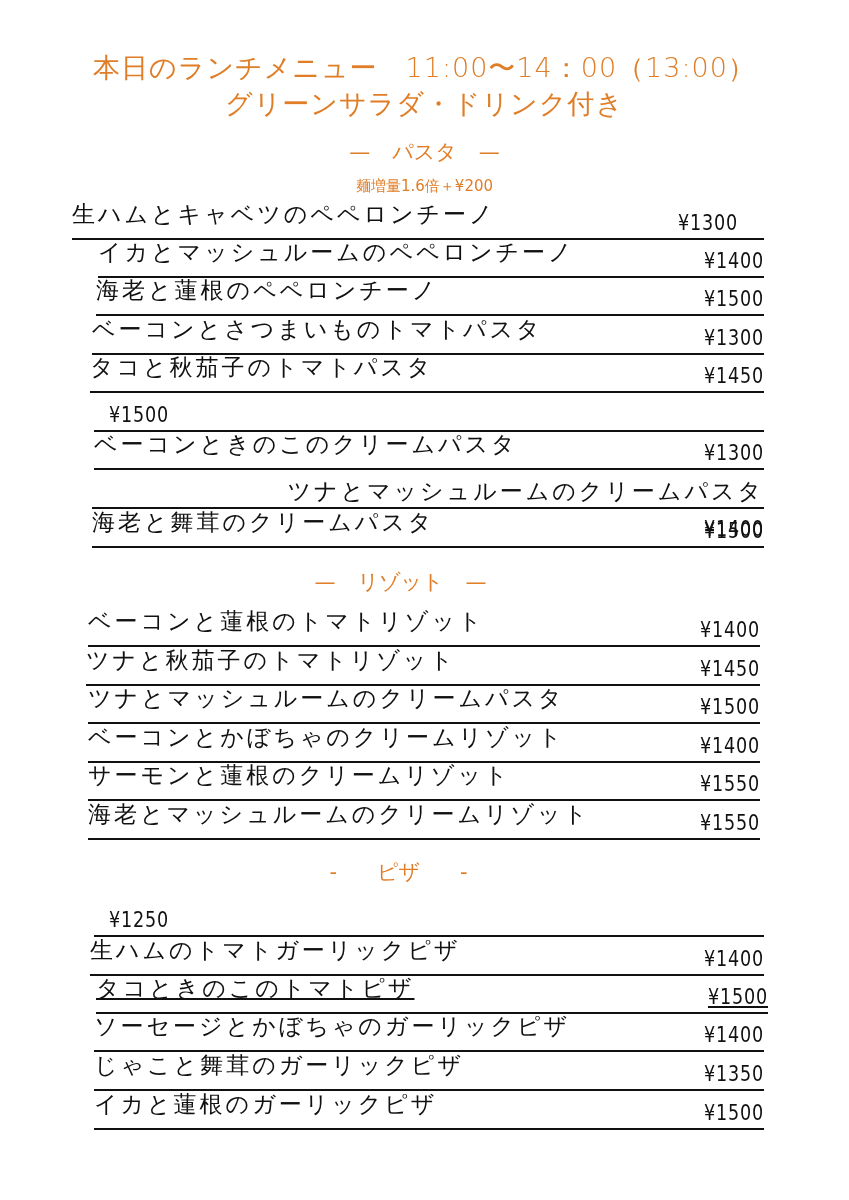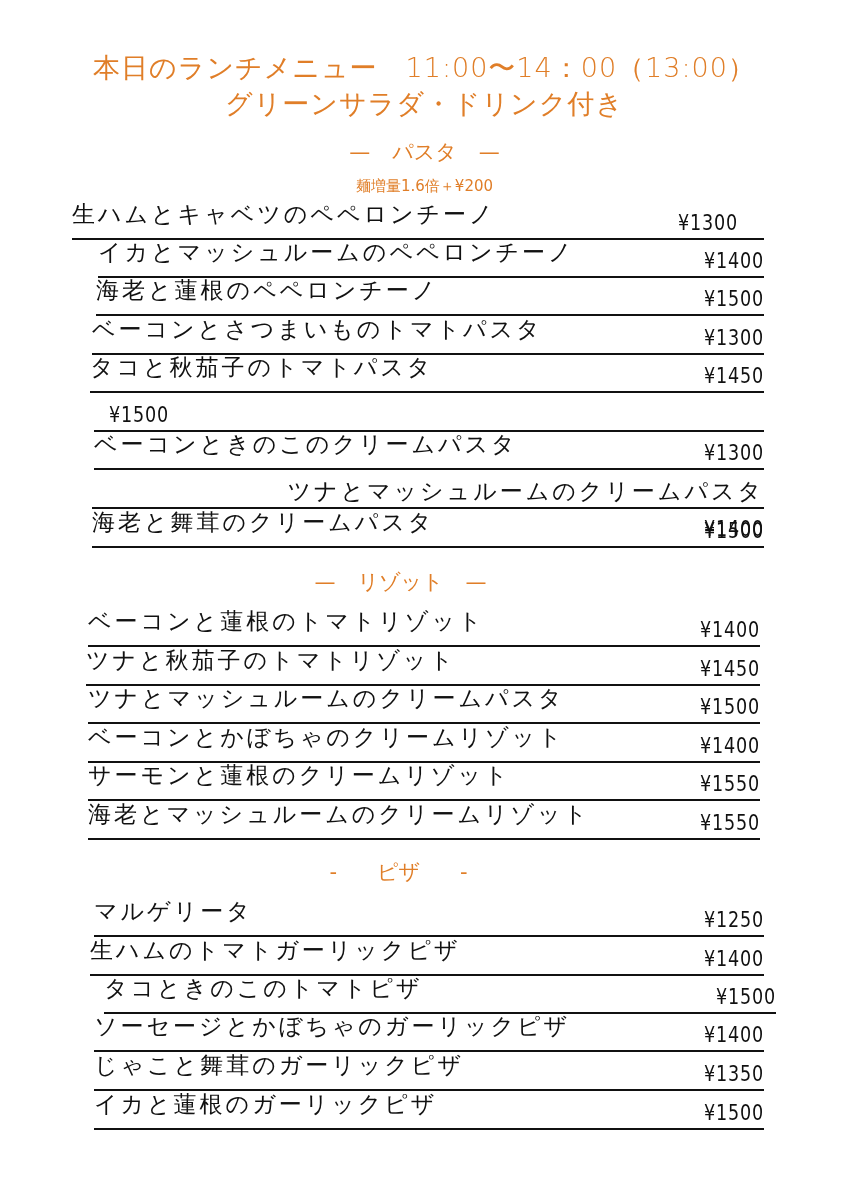--- a/index.html
+++ b/index.html
@@ -158,28 +158,27 @@
 <div class="row" style="top:808px; left:88px; width:672px;">
   <span class="name">海老とマッシュルームのクリームリゾット</span>
   <span class="price">¥1550</span>
 </div>
 
 <div class="section-heading" style="top:856px; left:-26px;">
   <span class="dash" style="margin:0 40px;">-</span><span>ピザ</span><span class="dash" style="margin:0 40px;">-</span>
 </div>
 
 <div class="row" style="top:905px; left:94px; width:670px;">
-  <span class="name">マルゲリータ</span>
   <span class="price">¥1250</span>
 </div>
 <div class="row" style="top:944px; left:90px; width:674px;">
   <span class="name">生ハムのトマトガーリックピザ</span>
   <span class="price">¥1400</span>
 </div>
-<div class="row" style="top:982px; left:104px; width:672px;">
+<div class="row" style="top:982px; left:96px; width:672px;text-decoration:underline;">
   <span class="name">タコときのこのトマトピザ</span>
   <span class="price">¥1500</span>
 </div>
 <div class="row" style="top:1020px; left:94px; width:670px;">
   <span class="name">ソーセージとかぼちゃのガーリックピザ</span>
   <span class="price">¥1400</span>
 </div>
 <div class="row" style="top:1059px; left:94px; width:670px;">
   <span class="name">じゃこと舞茸のガーリックピザ</span>
   <span class="price">¥1350</span>

